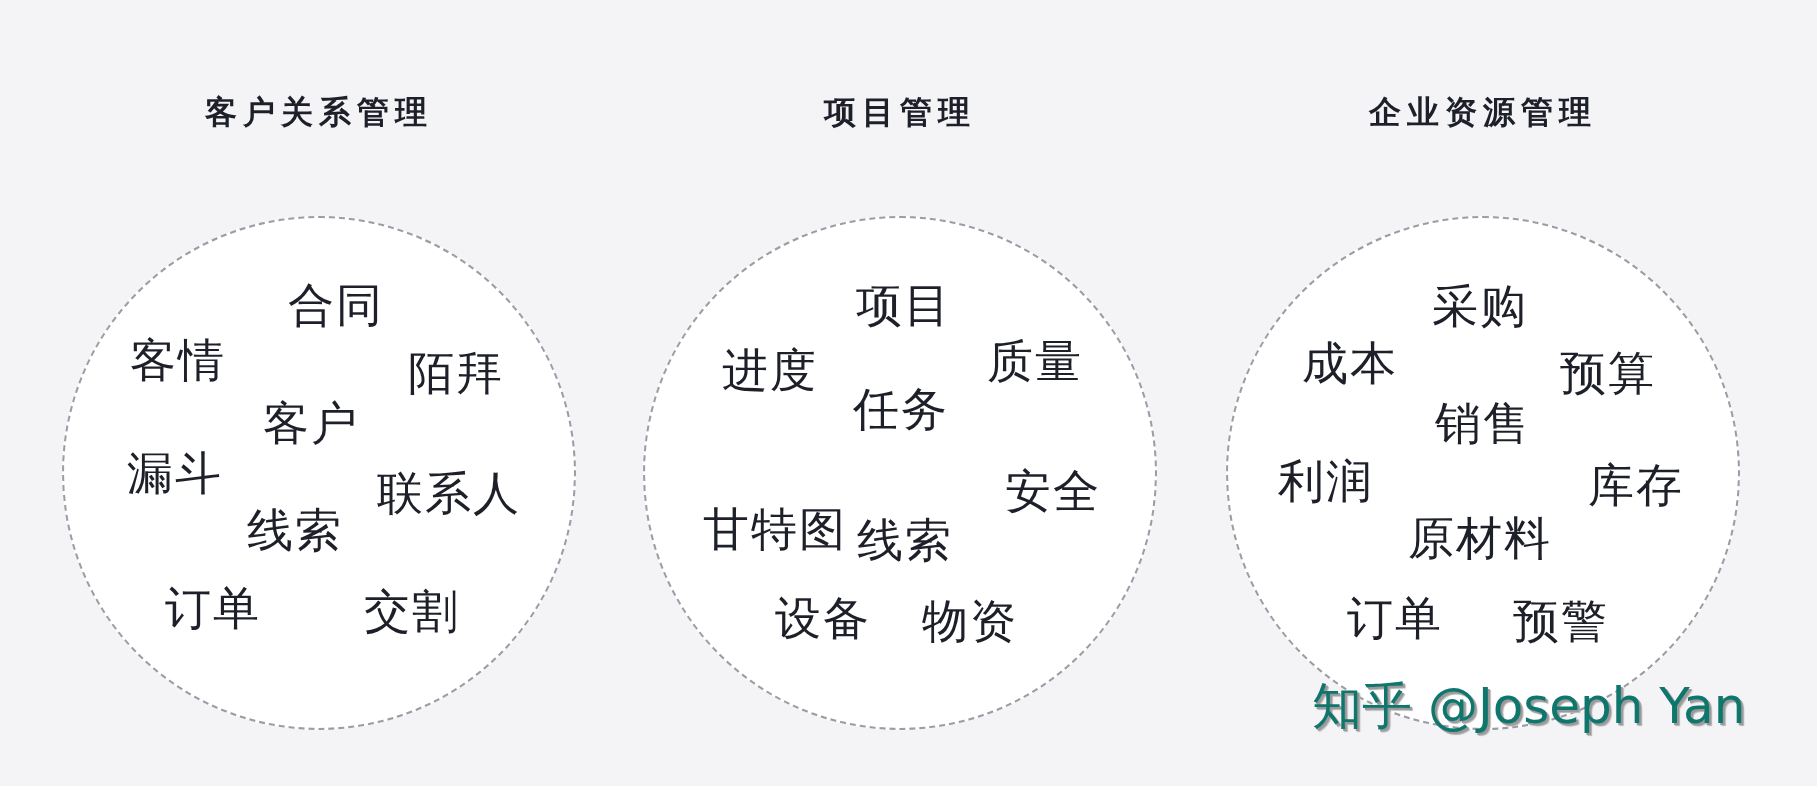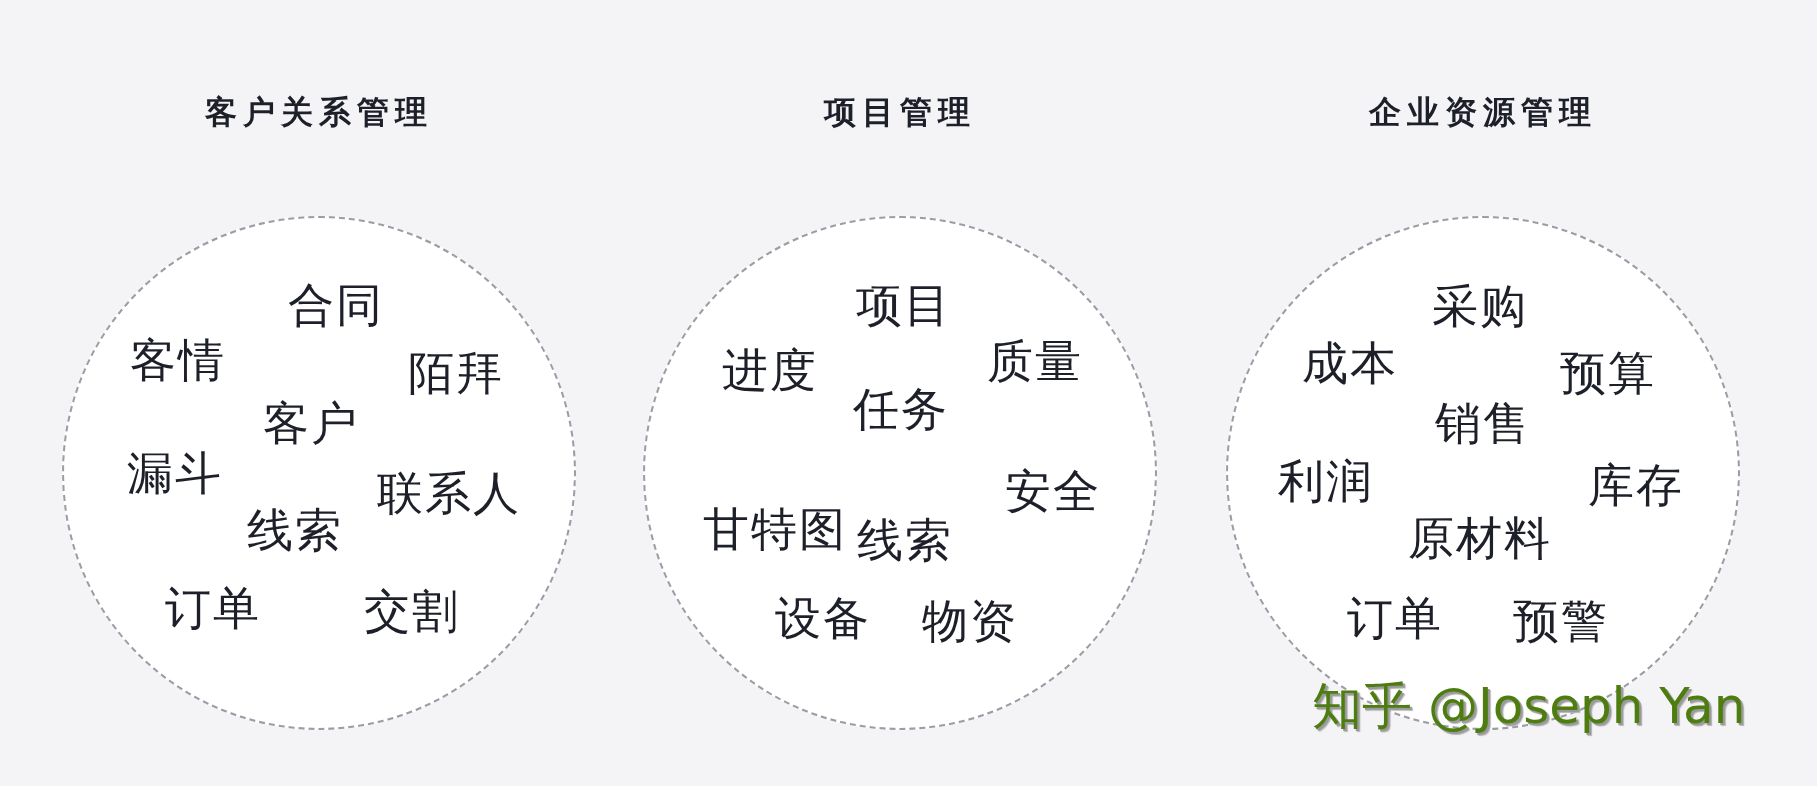--- a/index.html
+++ b/index.html
@@ -42,21 +42,21 @@
       letter-spacing: 2px;
       white-space: nowrap;
       color: #1d1f29;
     }
     .watermark {
       position: absolute;
       left: 1312px;
       top: 678px;
       font-size: 50px;
       line-height: 56px;
-      color: #4d7c0f;
+      color: #0f766e;
       white-space: nowrap;
       text-shadow: 2px 2px 0 #9a9a9a, 3px 3px 1px #b5b5b5;
       letter-spacing: 0px;
     }
   </style>
 </head>
 <body>
 
 <div>
   <div class="title" style="left:59px;">客户关系管理</div>

